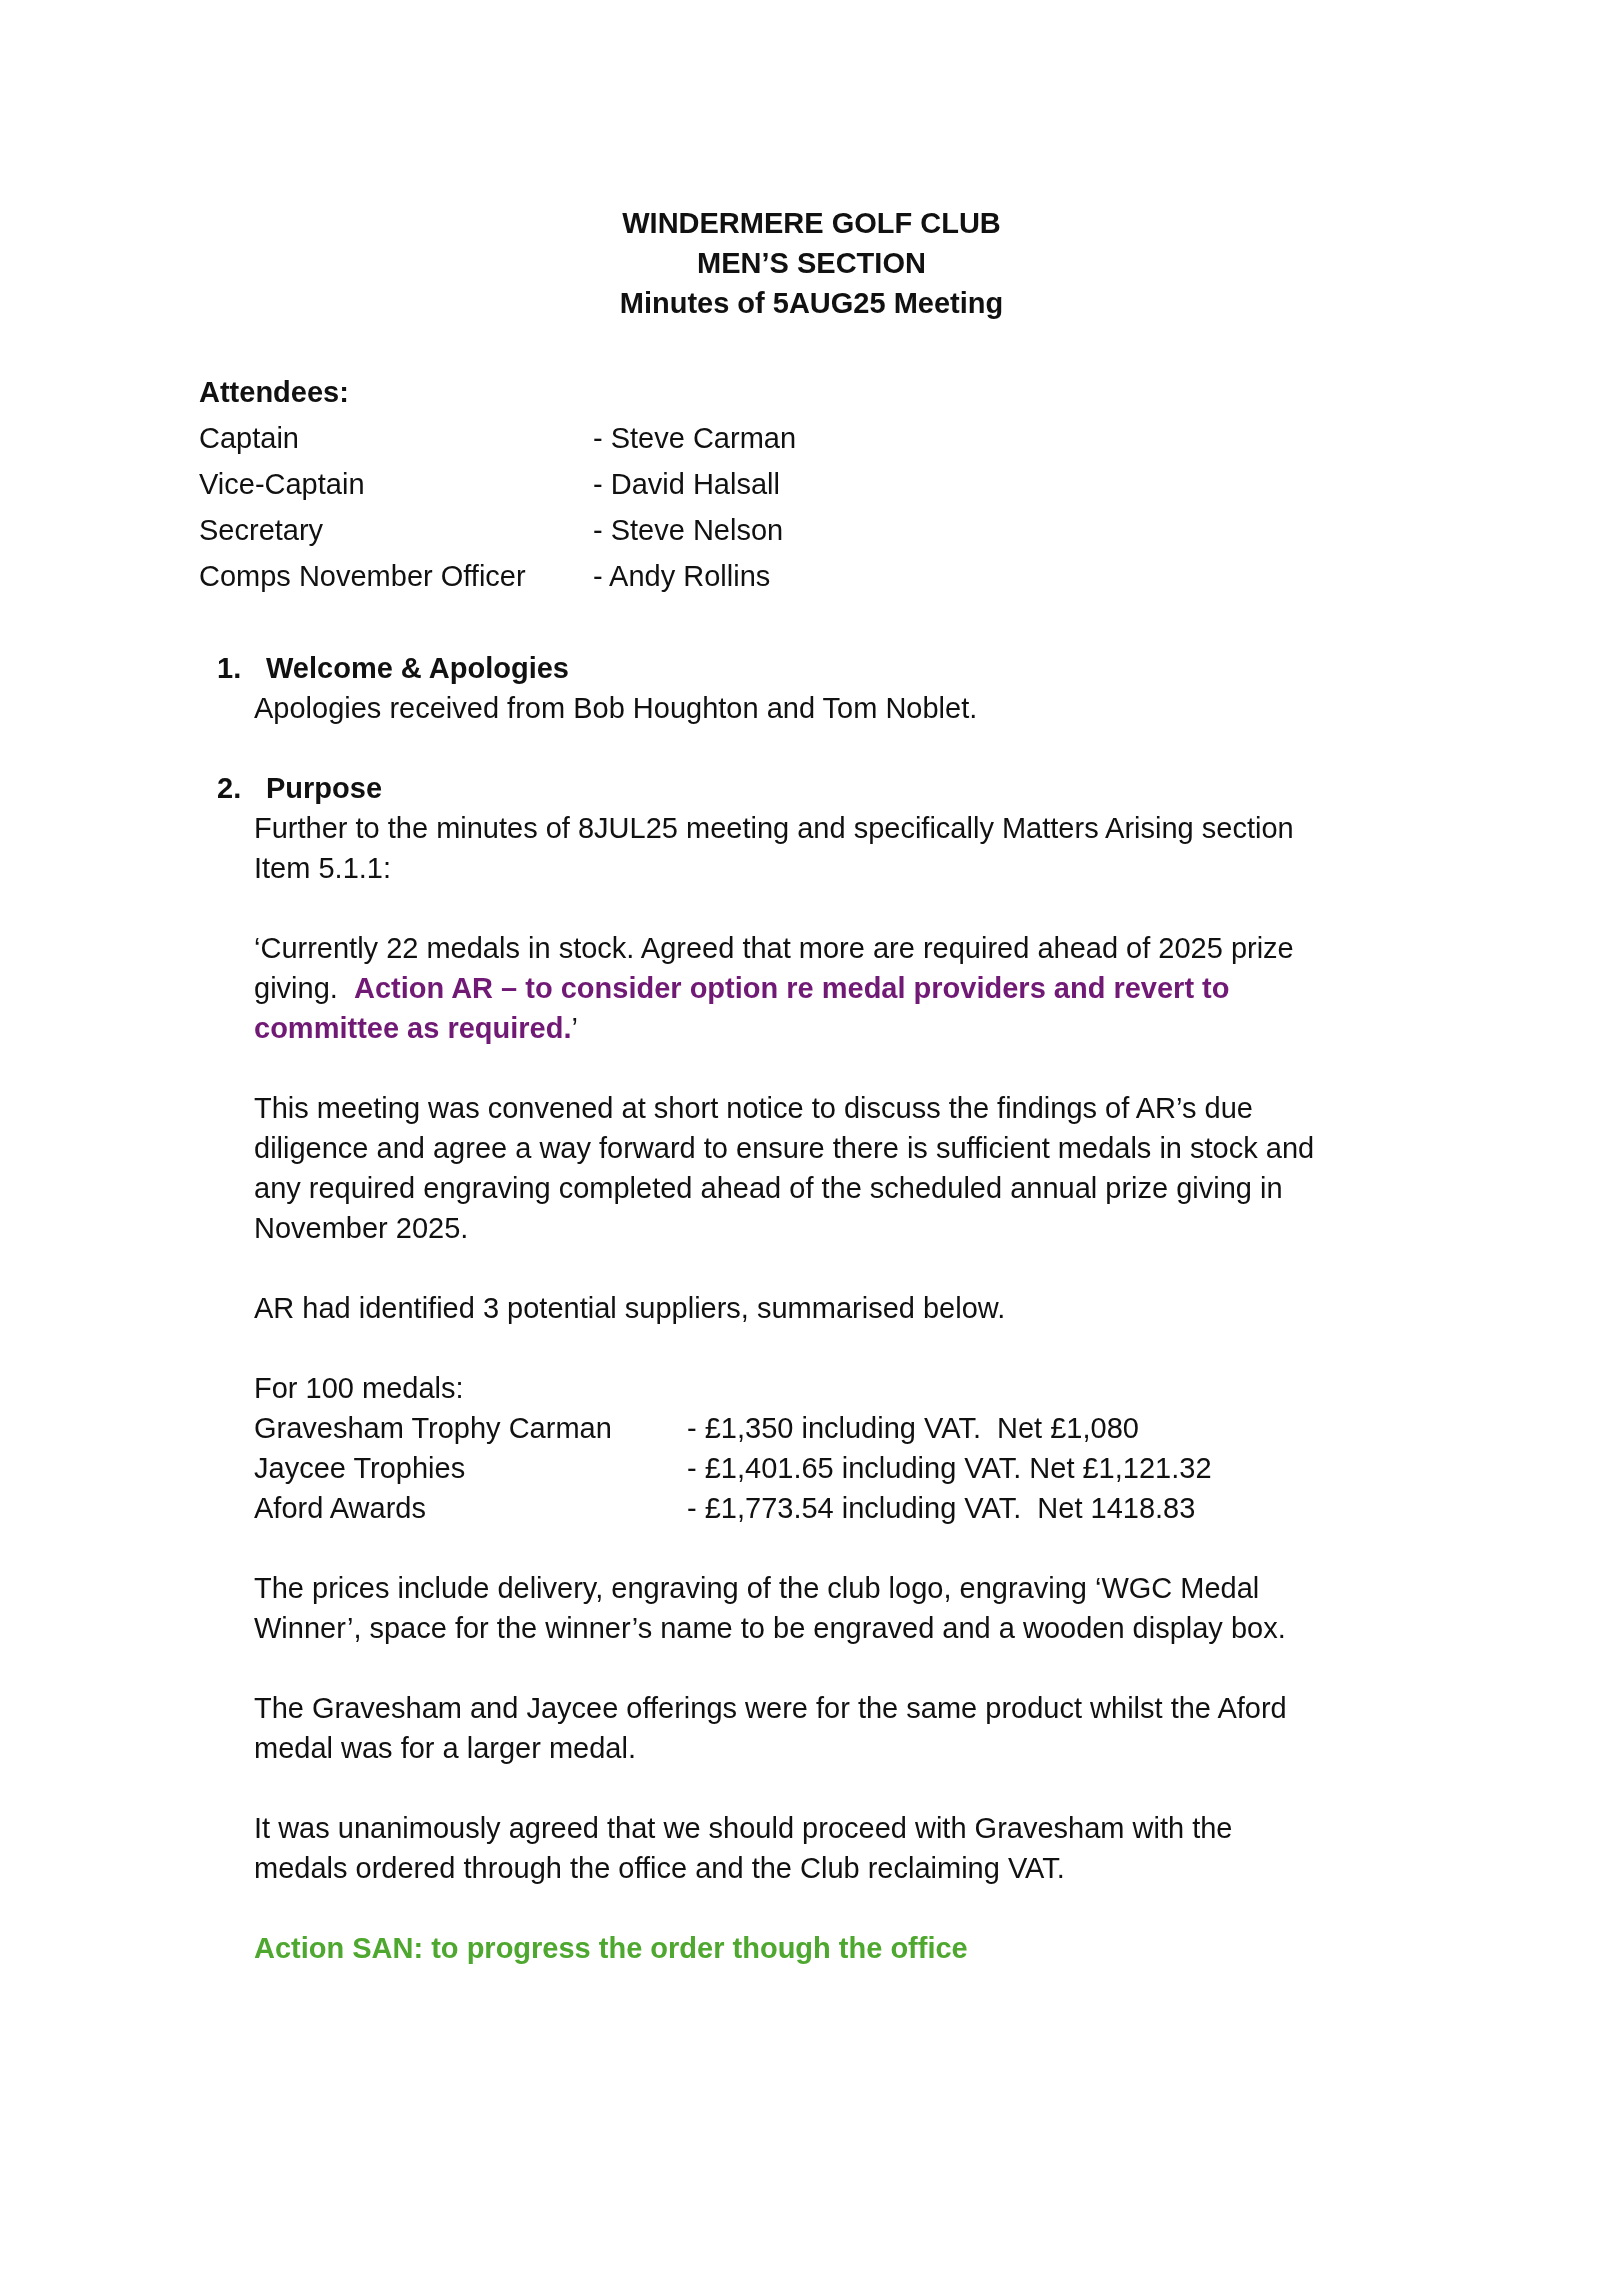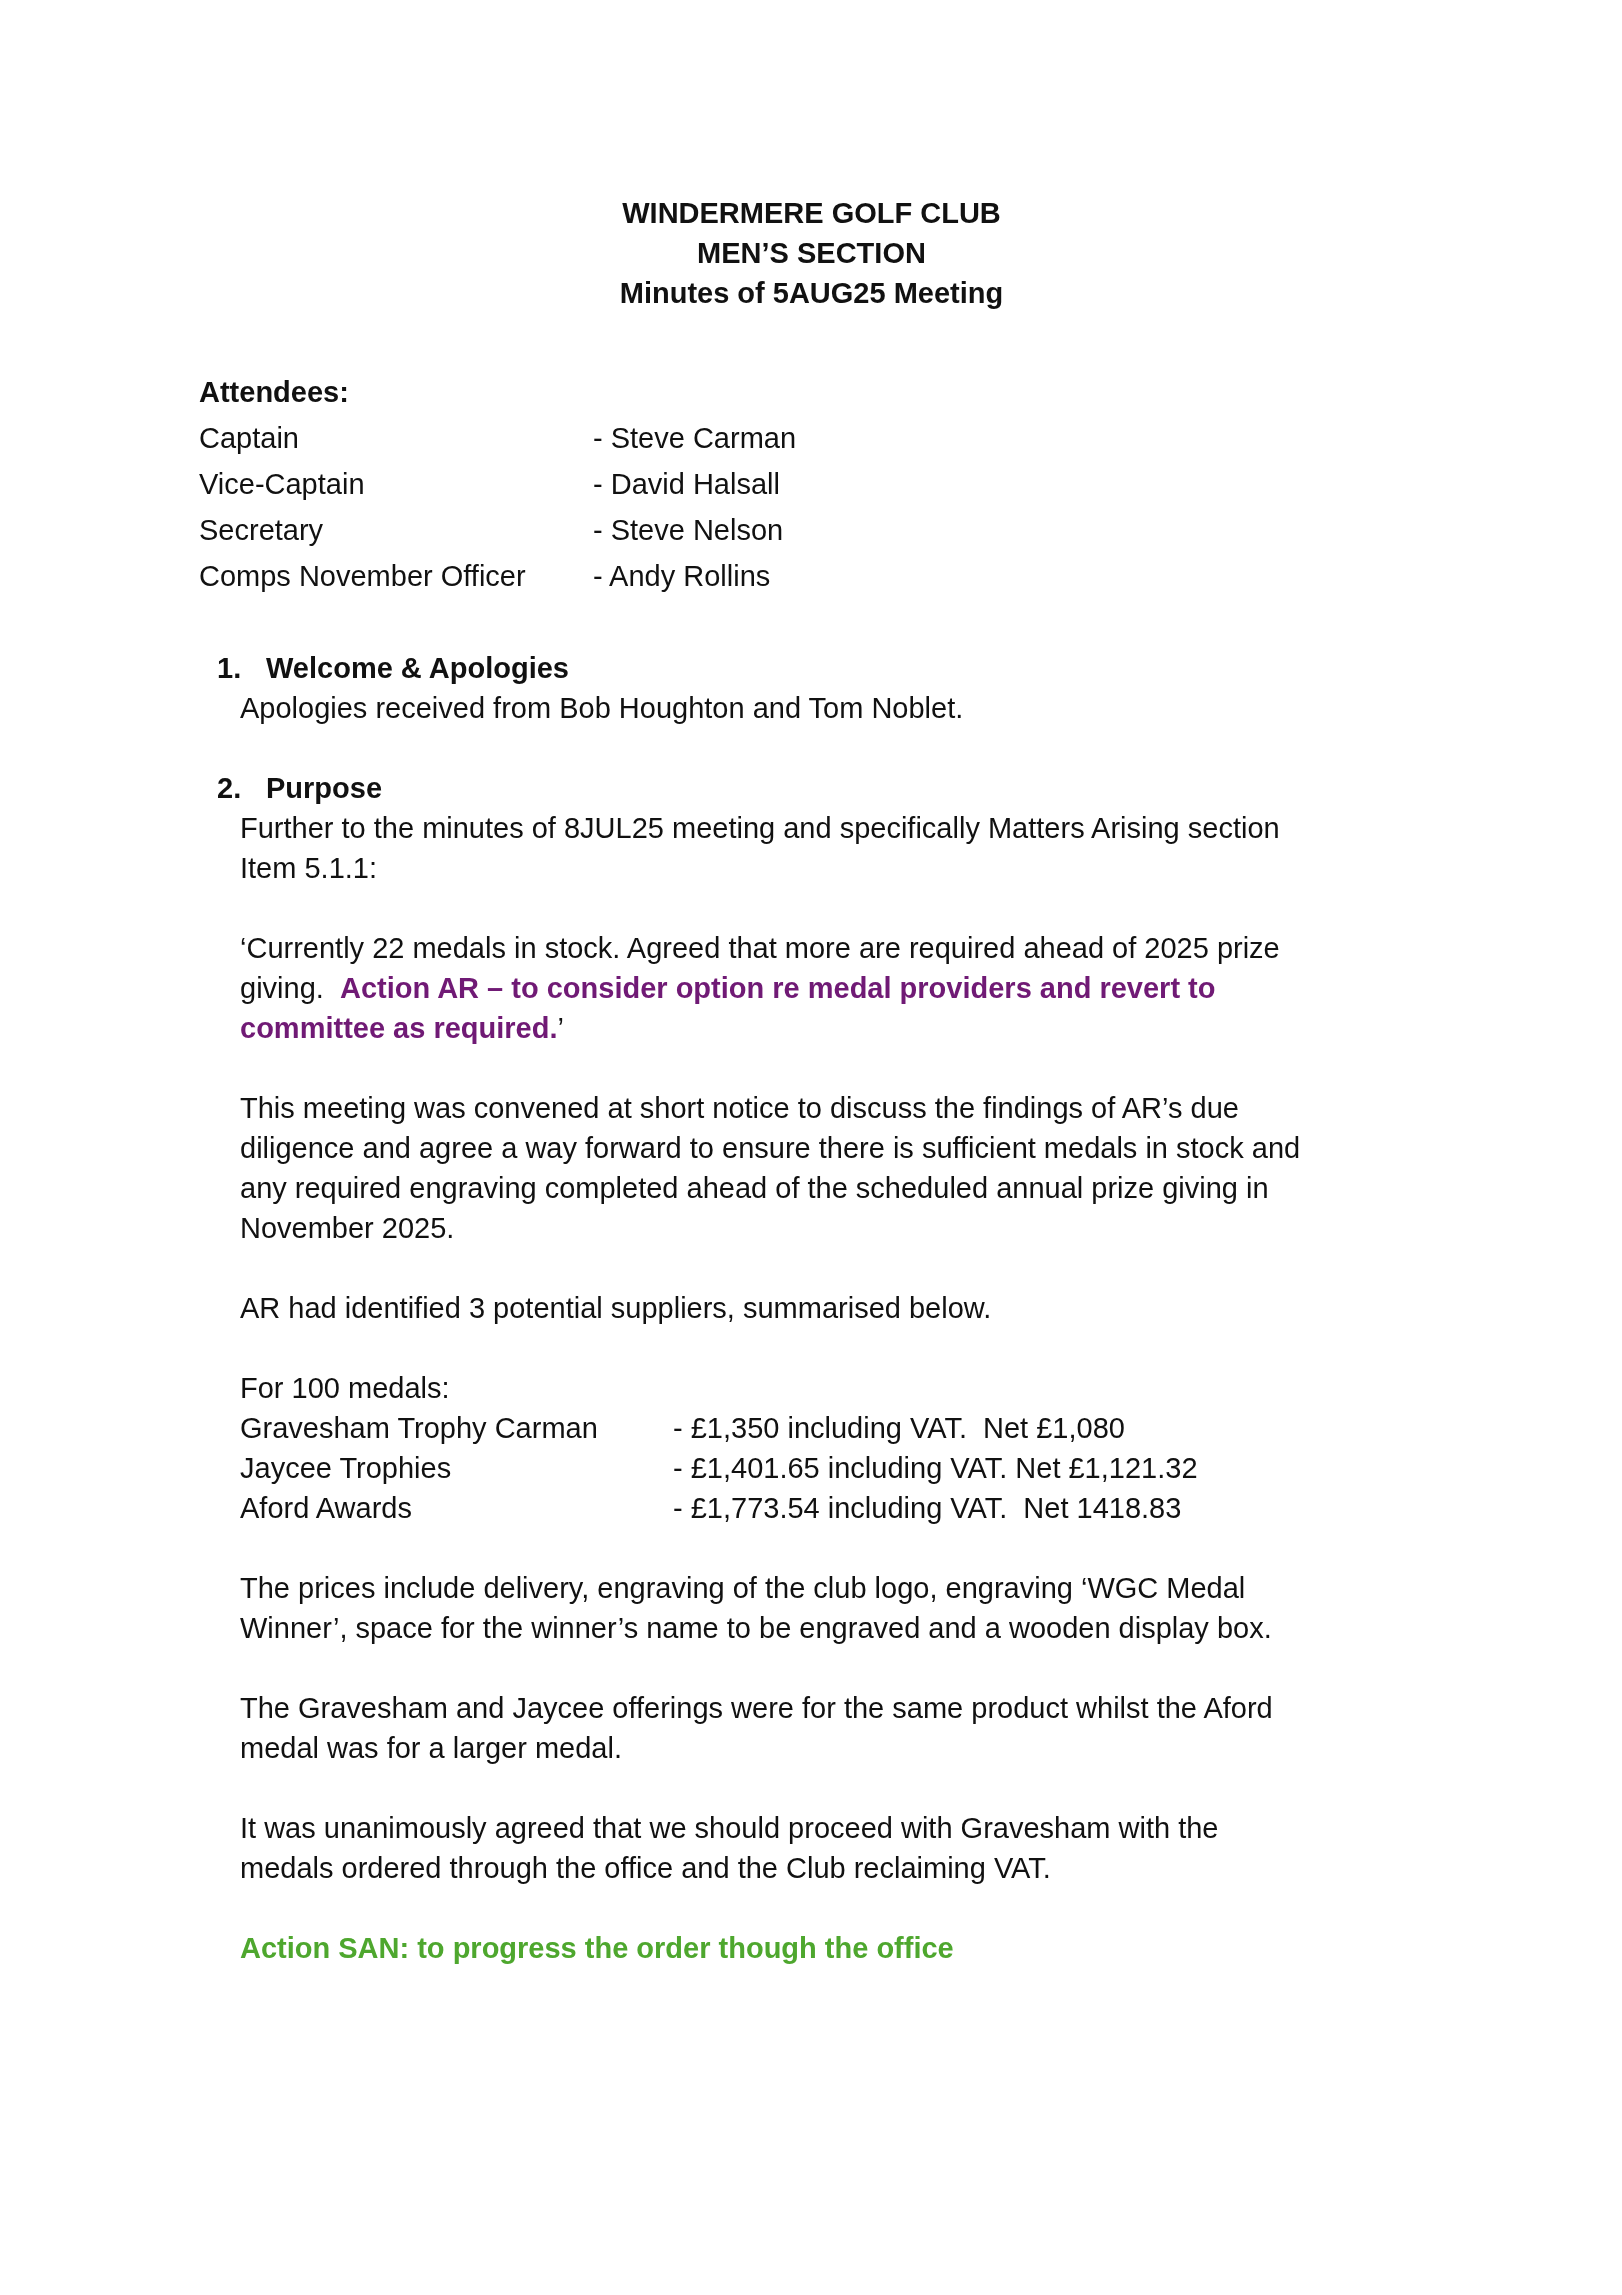--- a/index.html
+++ b/index.html
@@ -17,21 +17,21 @@
     font-size: 29px;
     line-height: 40px;
   }
   .page {
     position: absolute;
     left: 0; top: 0;
     width: 1623px; height: 2295px;
   }
   .title-block {
     position: absolute;
-    top: 193px;
+    top: 203px;
     left: 0;
     width: 1623px;
     text-align: center;
     font-weight: bold;
     font-size: 29px;
     line-height: 40px;
   }
   .title-block div { white-space: nowrap; }
 
   .attendees {
@@ -59,21 +59,21 @@
     width: 1233px;
   }
   .sec-head {
     display: flex;
     font-weight: bold;
     height: 40px;
     line-height: 40px;
   }
   .sec-num { width: 49px; }
   .sec-body {
-    margin-left: 23px;
+    margin-left: 37px;
     width: 1185px;
   }
   .para {
     margin: 0 0 40px 0;
     line-height: 40px;
   }
   .para.last { margin-bottom: 0; }
   .green-a { color: #701a75; font-weight: bold; }
   .green-b { color: #4EA72E; font-weight: bold; }
 

